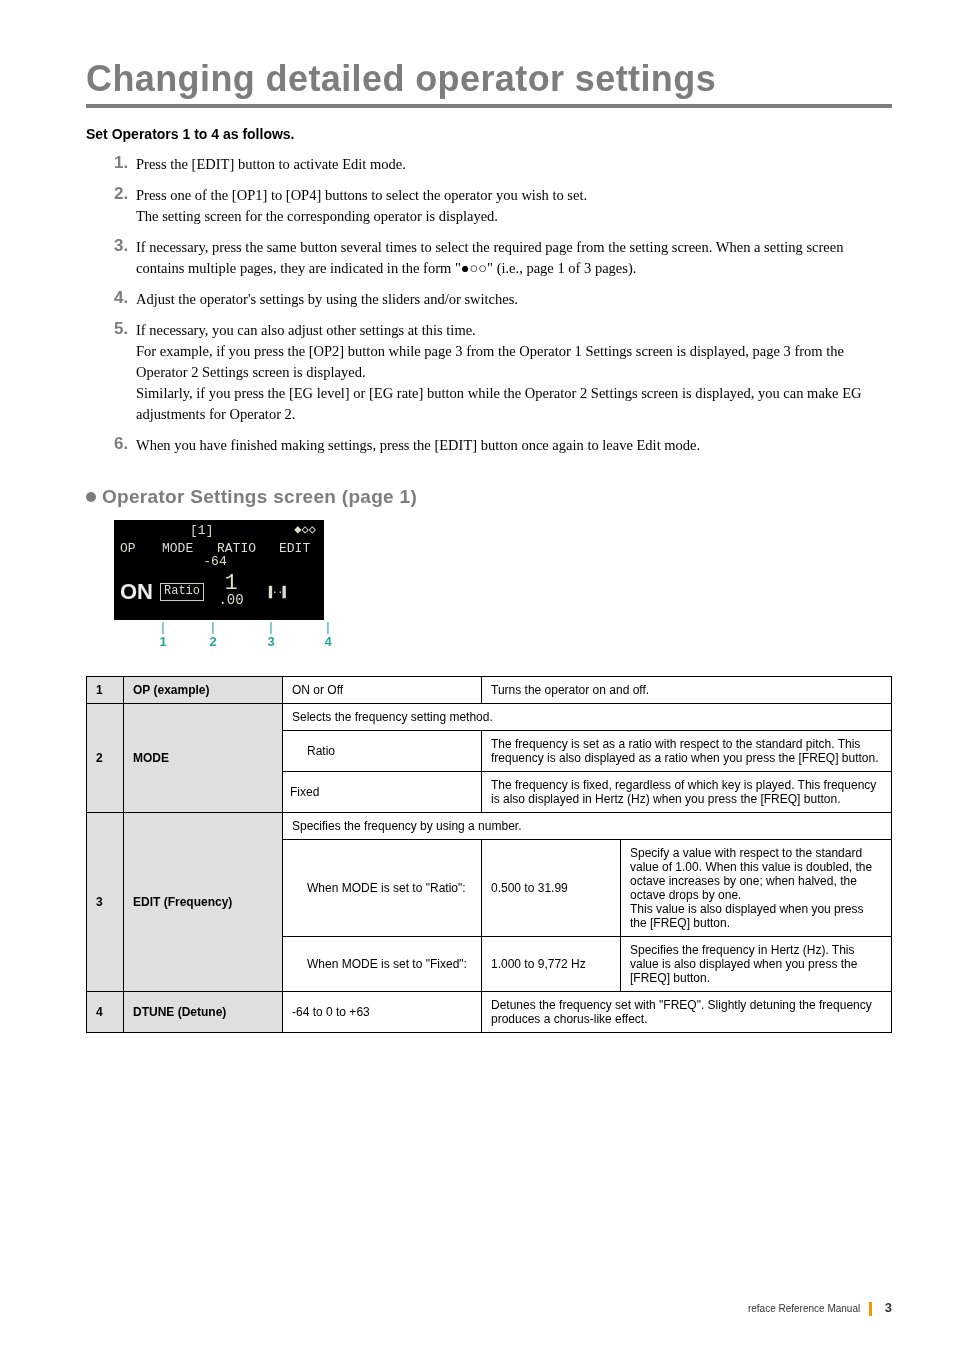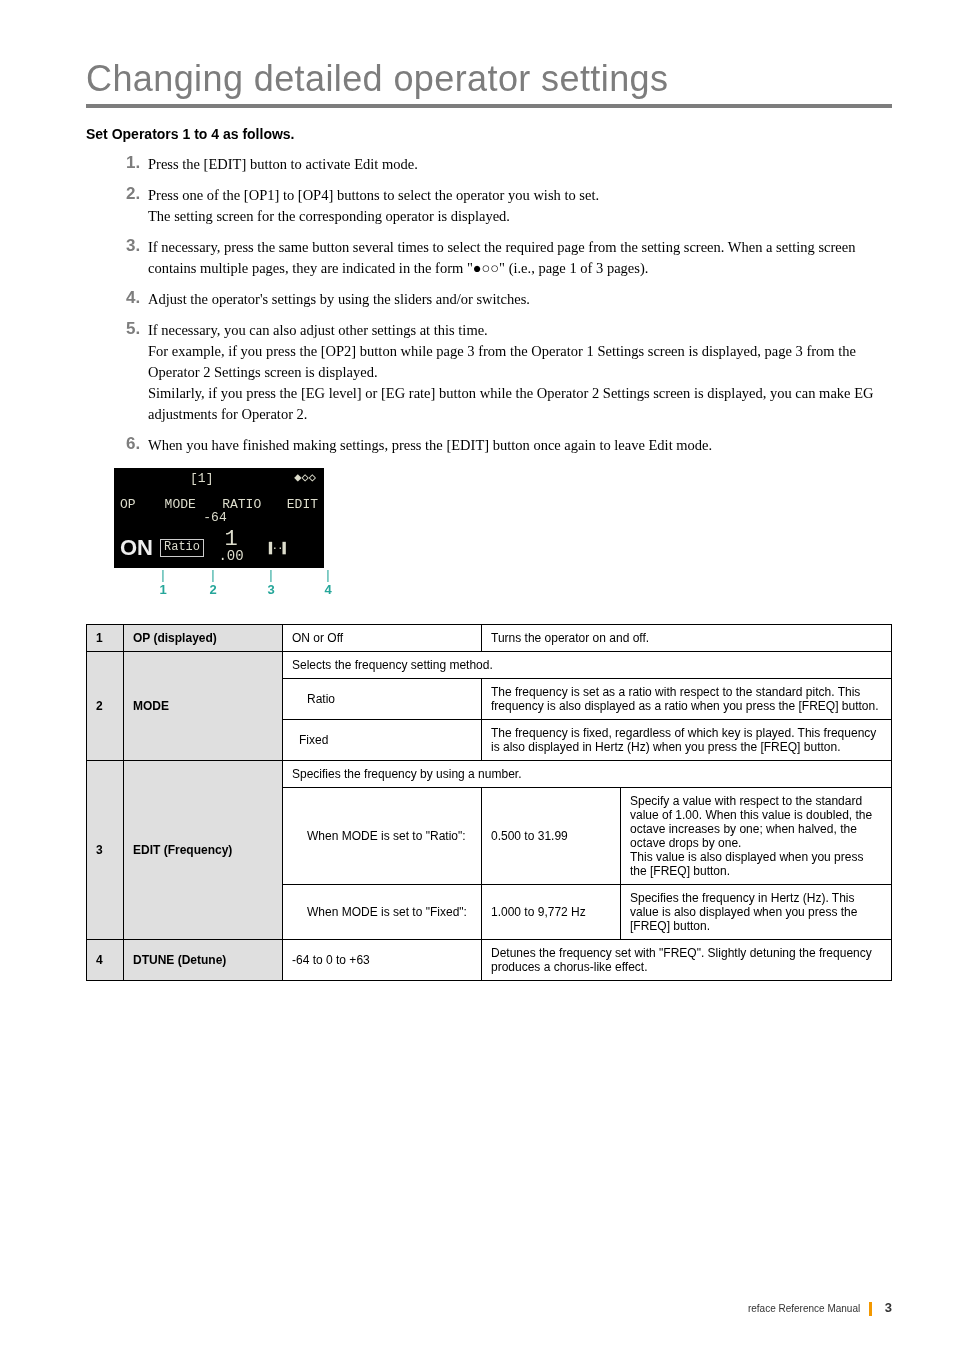--- a/index.html
+++ b/index.html
@@ -13,39 +13,39 @@
     color: #000;
   }
   .page {
     padding: 58px 62px 40px 86px;
     position: relative;
     height: 1252px;
   }
   h1.page-title {
     font-size: 36px;
     letter-spacing: 0.4px;
-    font-weight: 400;
+    font-weight: 700;
     color: #7d7d7d;
     margin: 0 0 4px 0;
     font-family: Arial, Helvetica, sans-serif;
   }
   .rule {
     height: 4px;
     background: #7d7d7d;
     margin-bottom: 14px;
   }
   .intro {
     font-weight: 700;
     font-size: 14px;
     margin: 18px 0 12px 0;
   }
   ol.steps {
     list-style: none;
     padding: 0 0 0 28px;
-    margin: 12px;
+    margin: 0;
     counter-reset: step;
   }
   ol.steps > li {
     counter-increment: step;
     position: relative;
     font-family: "Times New Roman", Times, serif;
     font-size: 14.5px;
     line-height: 1.45;
     margin: 0 0 10px 0;
     padding-left: 22px;
@@ -81,21 +81,21 @@
     color: #ddc;
     font-family: "Courier New", monospace;
     font-size: 13px;
     position: relative;
     padding: 4px 6px 0 6px;
     box-sizing: border-box;
     line-height: 1.1;
   }
   .lcd .top-row { display:flex; justify-content:space-between; }
   .lcd .op-num { margin-left: 70px; }
-  .lcd .hdrs { display:flex; gap:6px; margin-top:12px;justify-content:space-between; }
+  .lcd .hdrs { display:flex; gap:12px; margin-top:4px; }
   .lcd .hdrs span:nth-child(1){width:30px;}
   .lcd .hdrs span:nth-child(2){width:43px;}
   .lcd .hdrs span:nth-child(3){width:50px;}
   .lcd .row2 {
     display:flex; align-items:center; margin-top:6px; gap:7px;
   }
   .lcd-big { font-family: Arial, sans-serif; font-weight:600; font-size:22px; color:#eee; }
   .ratio-box { border:1px solid #ccc; padding:1px 3px; font-size:12px; }
   .freqblock { text-align:center; width:40px; }
   .freqblock .big1 { font-size:22px; line-height:18px; }
@@ -177,20 +177,23 @@
     <li style="white-space:pre-line">Press one of the [OP1] to [OP4] buttons to select the operator you wish to set.
 The setting screen for the corresponding operator is displayed.</li>
     <li>If necessary, press the same button several times to select the required page from the setting screen. When a setting screen contains multiple pages, they are indicated in the form "●○○" (i.e., page 1 of 3 pages).</li>
     <li>Adjust the operator's settings by using the sliders and/or switches.</li>
     <li style="white-space:pre-line">If necessary, you can also adjust other settings at this time.
 For example, if you press the [OP2] button while page 3 from the Operator 1 Settings screen is displayed, page 3 from the Operator 2 Settings screen is displayed.
 Similarly, if you press the [EG level] or [EG rate] button while the Operator 2 Settings screen is displayed, you can make EG adjustments for Operator 2.</li>
     <li>When you have finished making settings, press the [EDIT] button once again to leave Edit mode.</li>
   </ol>
 
+  <div class="bullet-head">
+    <span class="dot"></span><span>Operator Settings screen (page 1)</span>
+  </div>
 
   <div class="lcd-wrap">
     <div class="lcd">
       <div class="top-row">
         <span class="op-num">[<span>1</span>]</span>
         <span class="page-ind">◆◇◇</span>
       </div>
       <div class="hdrs">
         <span>OP</span>
         <span>MODE</span>
@@ -218,36 +221,36 @@
       <div class="marker-col mc3"><span class="tick">|</span><span class="num">3</span></div>
       <div class="marker-col mc4"><span class="tick">|</span><span class="num">4</span></div>
     </div>
   </div>
 
   <table class="settings">
 
     <tbody>
         <tr>
       <td class="numcell">1</td>
-      <td class="namecell">OP (displayed)</td>
+      <td class="namecell">OP (example)</td>
       <td class="valcell">ON or Off</td>
       <td colspan="2">Turns the operator on and off.</td>
     </tr>
 
     <tr>
       <td class="numcell" rowspan="3">2</td>
       <td class="namecell" rowspan="3">MODE</td>
       <td colspan="3">Selects the frequency setting method.</td>
     </tr>
     <tr>
       <td style="padding-left:24px;">Ratio</td>
       <td colspan="2">The frequency is set as a ratio with respect to the standard pitch. This frequency is also displayed as a ratio when you press the [FREQ] button.</td>
     </tr>
     <tr>
-      <td style="padding-left:16px;">Fixed</td>
+      <td style="padding-left:7px;">Fixed</td>
       <td colspan="2">The frequency is fixed, regardless of which key is played. This frequency is also displayed in Hertz (Hz) when you press the [FREQ] button.</td>
     </tr>
 
     <tr>
       <td class="numcell" rowspan="3">3</td>
       <td class="namecell" rowspan="3">EDIT (Frequency)</td>
       <td colspan="3">Specifies the frequency by using a number.</td>
     </tr>
     <tr>
       <td style="padding-left:24px;">When MODE is set to "Ratio":</td>

